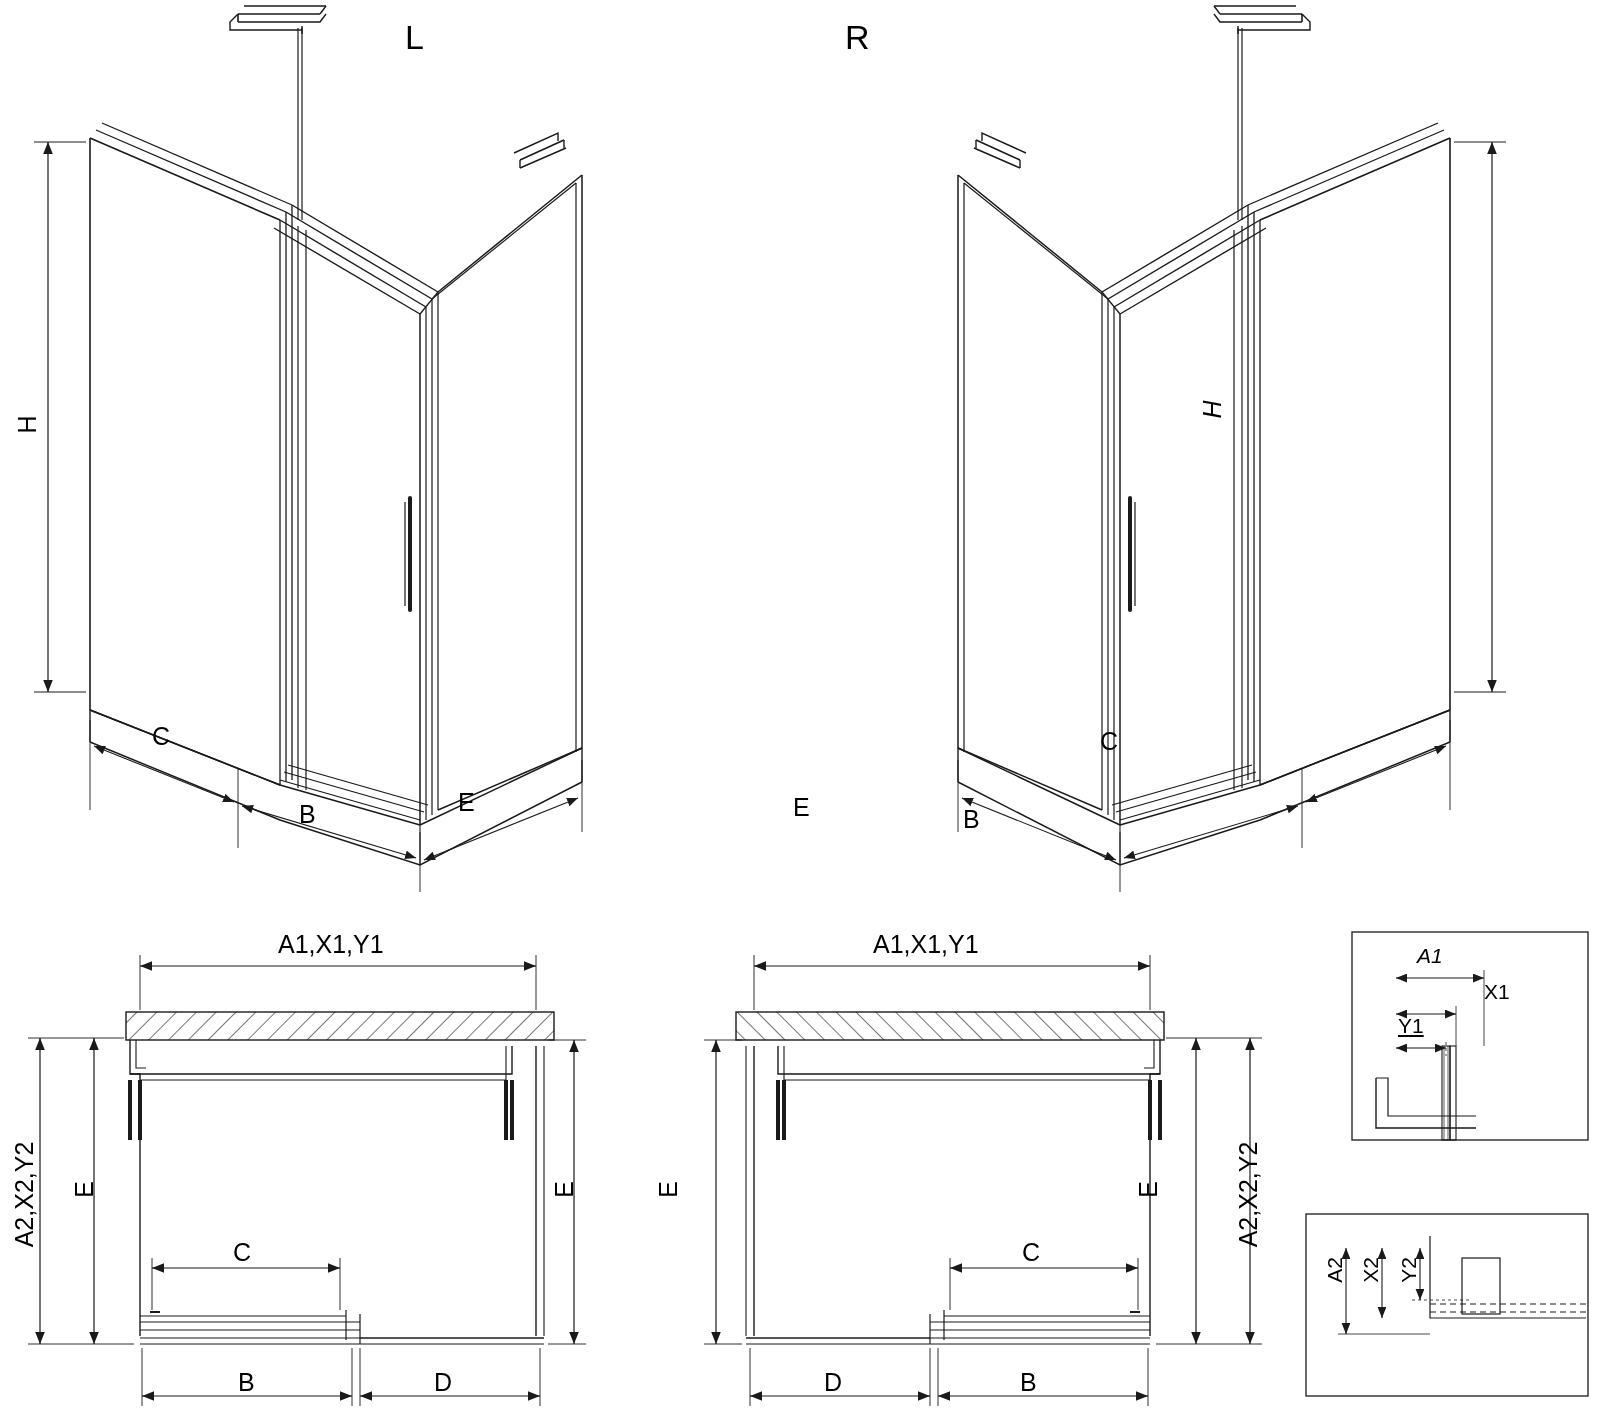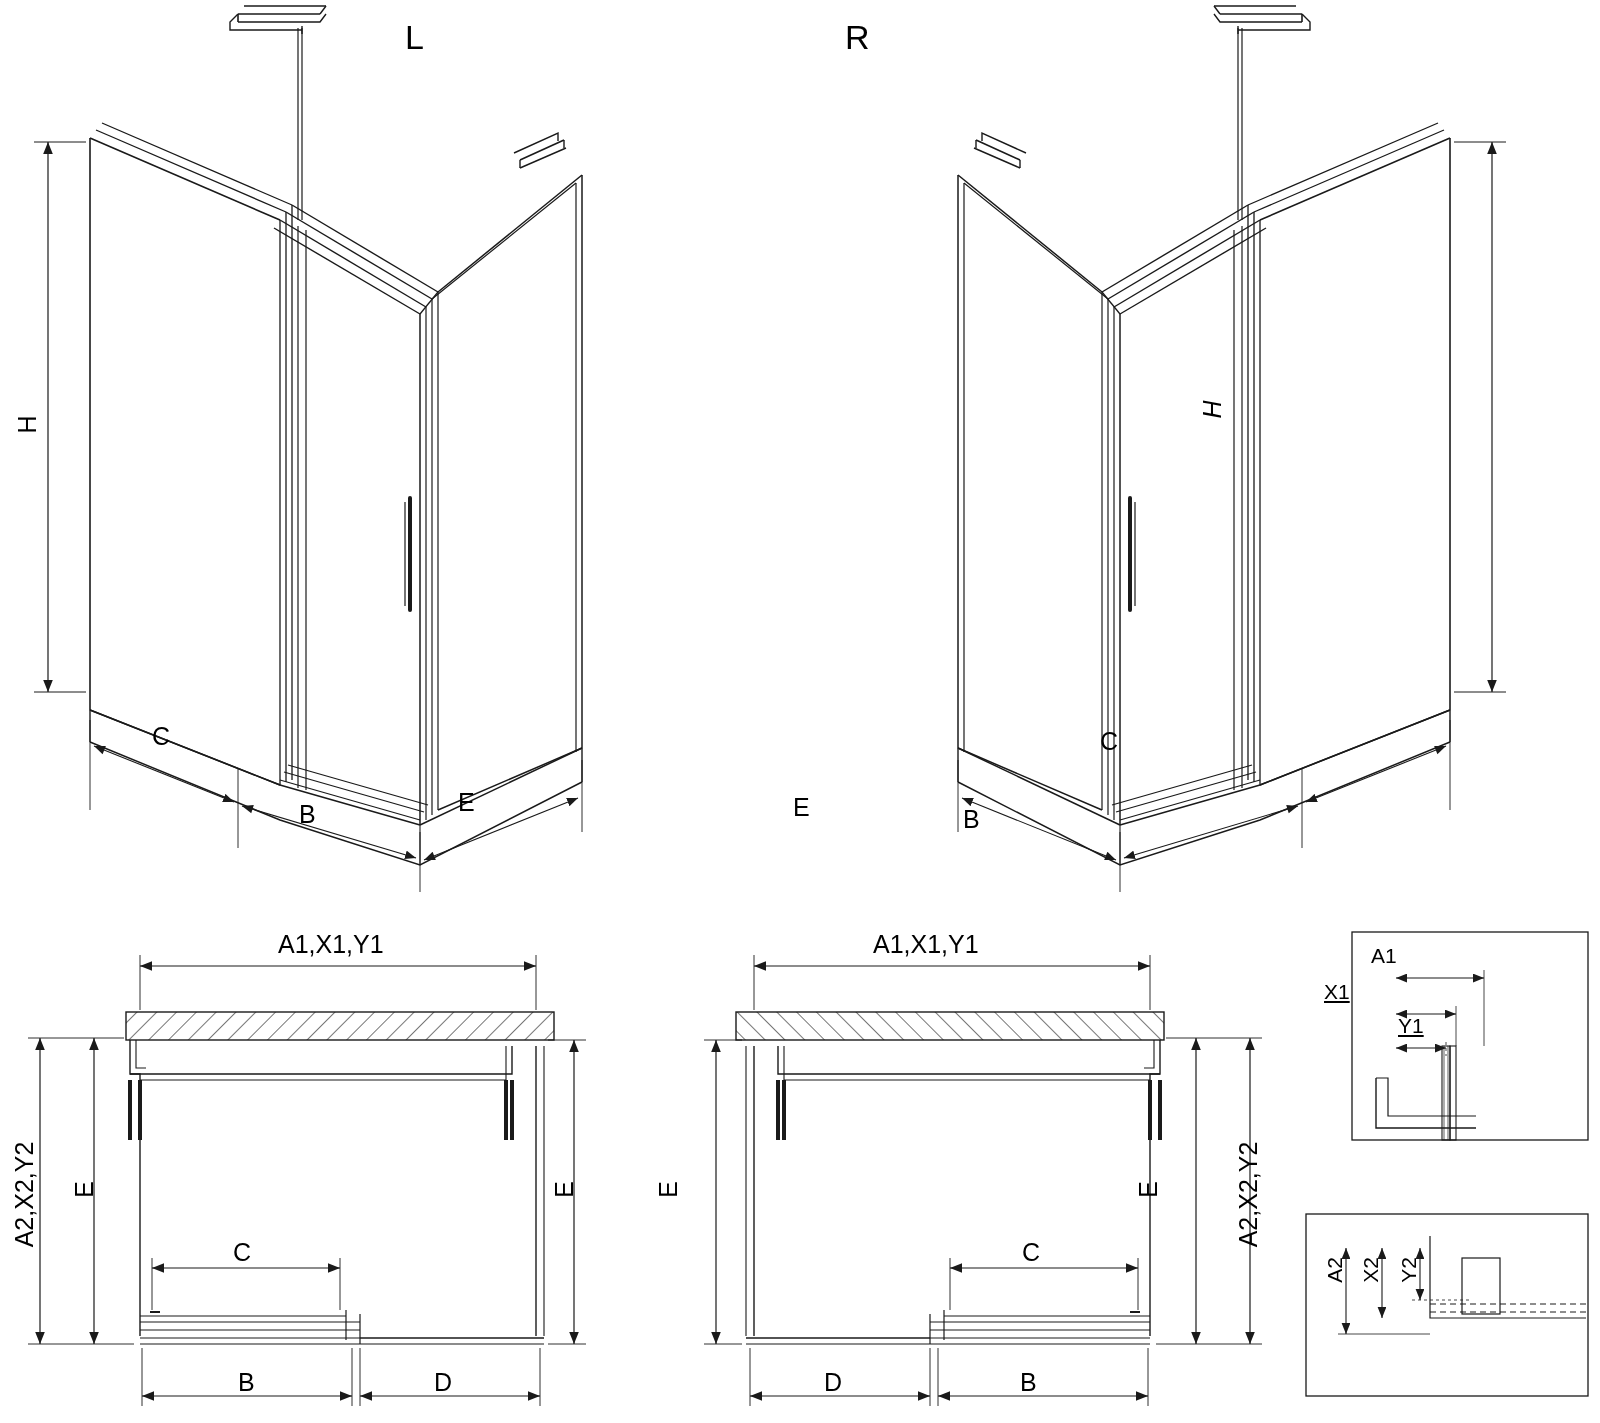--- a/index.html
+++ b/index.html
@@ -376,21 +376,21 @@
   <div class="lbl med rot" style="left:1140px;top:1175px;">E</div>
 
   <div class="lbl med" style="left:233px;top:1238px;">C</div>
   <div class="lbl med" style="left:1022px;top:1238px;">C</div>
 
   <div class="lbl med" style="left:238px;top:1368px;">B</div>
   <div class="lbl med" style="left:434px;top:1368px;">D</div>
   <div class="lbl med" style="left:1020px;top:1368px;">B</div>
   <div class="lbl med" style="left:824px;top:1368px;">D</div>
 
-  <div class="lbl sm" style="left:1371px;top:944px;">A1</div>
-  <div class="lbl sm" style="left:1324px;top:980px;text-decoration:underline;">X1</div>
+  <div class="lbl sm" style="left:1417px;top:944px;font-style:italic;">A1</div>
+  <div class="lbl sm" style="left:1484px;top:980px;">X1</div>
   <div class="lbl sm" style="left:1398px;top:1014px;text-decoration:underline;">Y1</div>
 
   <div class="lbl sm rot" style="left:1322px;top:1258px;">A2</div>
   <div class="lbl sm rot" style="left:1358px;top:1258px;">X2</div>
   <div class="lbl sm rot" style="left:1396px;top:1258px;">Y2</div>
 
 </div>
 
 </body></html>

